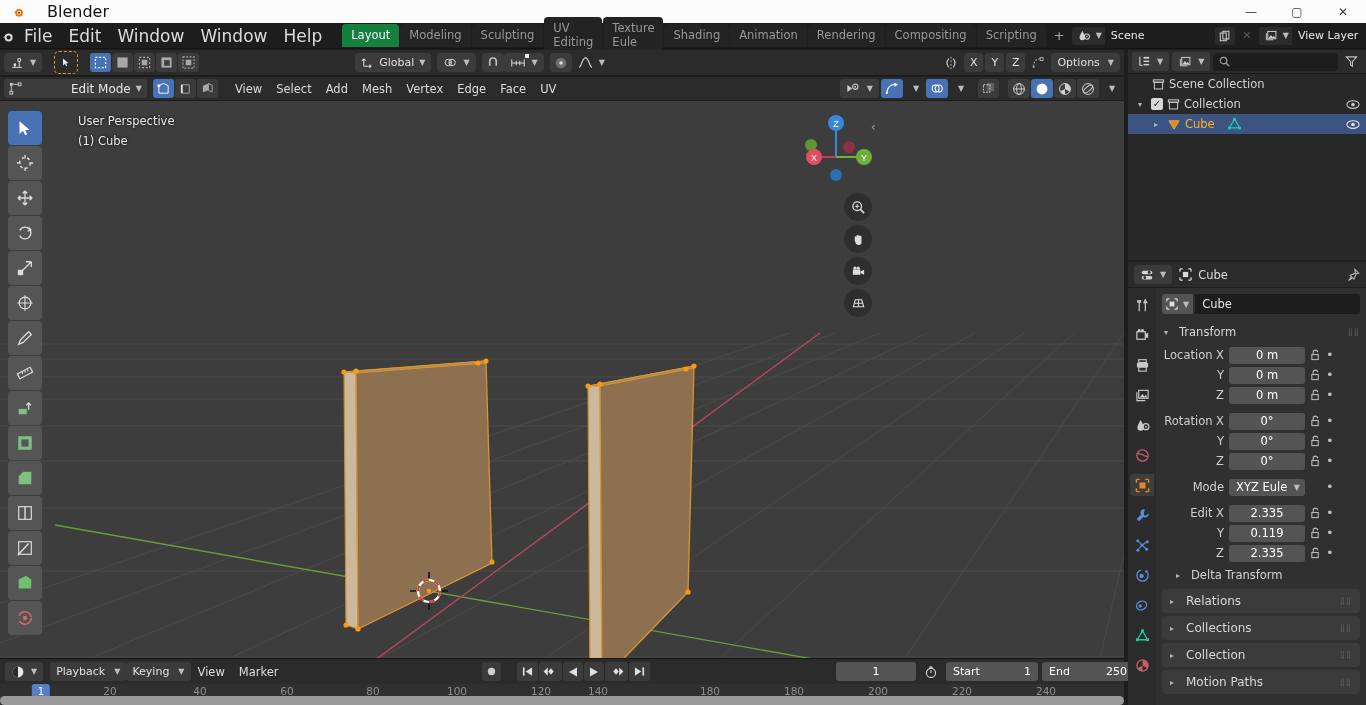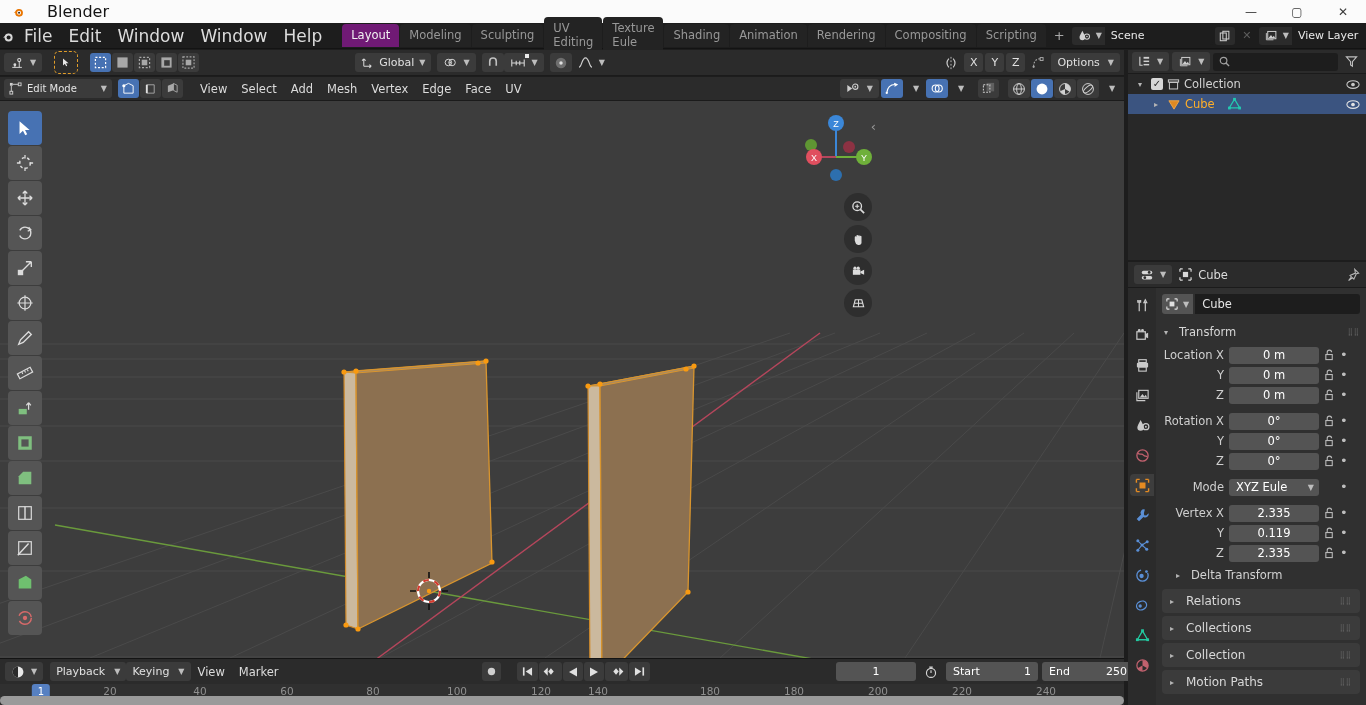--- a/index.html
+++ b/index.html
@@ -35,21 +35,21 @@
   }
   .bl-icon { width: 26px; display:flex; align-items:center; justify-content:center; }
   .menu-item {
     padding: 3px 8px; color: #dcdcdc; font-size: 17px; border-radius: 3px; cursor: default;
   }
   .ws-tabs { display: flex; align-items: center; margin-left: 12px; gap: 1px; }
   .ws-tab {
     padding: 4px 9px 5px; font-size: 11.5px; color: #989898;
     background: #232323; border-radius: 4px 4px 0 0; cursor: default;
   }
-  .ws-tab.active { background: #701a75; color: #f1f1f1; }
+  .ws-tab.active { background: #15803d; color: #f1f1f1; }
   .ws-plus { padding: 3px 7px; color: #a8a8a8; font-size: 13px; }
   .topbar-right { margin-left: auto; display: flex; align-items: center; padding-right: 4px; gap: 2px; }
   .id-block { display: flex; align-items: center; height: 18px; }
   .id-prefix {
     background: #2b2b2b; border-radius: 3px 0 0 3px; height: 18px;
     display: flex; align-items: center; padding: 0 3px 0 5px; gap: 2px;
   }
   .id-name {
     background: #1d1d1d; height: 18px; min-width: 108px; display: flex; align-items: center;
     padding: 0 6px; font-size: 11px; color: #e8e8e8; border-radius: 0 3px 3px 0;
@@ -191,21 +191,21 @@
   .id-row .pre { background: #545454; border-radius: 3px 0 0 3px; height: 20px; display:flex; align-items:center; padding: 0 4px; gap:2px;}
   .id-row .val { flex: 1; background: #1d1d1d; height: 20px; border-radius: 0 3px 3px 0; display:flex; align-items:center; padding: 0 7px; font-size: 11.5px;}
   .panel-head {
     display: flex; align-items: center; gap: 6px; height: 20px; font-size: 11.5px;
     color: #d6d6d6; padding-left: 2px;
   }
   .panel-head .grip { margin-left: auto; color: #6b6b6b; letter-spacing: 1px; font-size: 7px; }
   .prop-row { display: flex; align-items: center; height: 18px; margin-bottom: 2px; gap: 5px; }
   .prop-label { width: 62px; text-align: right; font-size: 11.5px; color: #cfcfcf; }
   .prop-value {
-    width: 90px; height: 17px; background: #545454; border-radius: 3px;
+    width: 76px; height: 17px; background: #545454; border-radius: 3px;
     display: flex; align-items: center; justify-content: center; font-size: 11.5px; color: #ffffff;
   }
   .prop-value.dropdown { justify-content: space-between; padding: 0 5px 0 7px; }
   .lock { color: #b8b8b8; }
   .dot { color: #bdbdbd; font-size: 13px; line-height: 8px; }
   .sub-panel { display: flex; align-items: center; gap: 6px; height: 22px; padding-left: 14px; font-size: 11.5px; color: #d2d2d2; }
   .closed-panel {
     display: flex; align-items: center; gap: 7px; height: 24px; font-size: 12px;
     color: #d8d8d8; background: #3b3b3b; border-radius: 4px; padding: 0 8px; margin: 3px 0 2px 0;
   }
@@ -425,21 +425,21 @@
   </div>
 
   <div class="vpheader">
     <div class="mode-box">
       <svg width="13" height="13" viewBox="0 0 14 14">
           <rect x="1" y="1" width="3" height="3" fill="#cfcfcf"></rect>
           <rect x="1" y="10" width="3" height="3" fill="none" stroke="#cfcfcf" stroke-width="1"></rect>
           <rect x="10" y="1" width="3" height="3" fill="none" stroke="#cfcfcf" stroke-width="1"></rect>
           <path d="M2.5 4 L2.5 10 M4 2.5 L10 2.5" stroke="#cfcfcf" stroke-width="1"></path>
         </svg>
-      <span style="font-size:10px;">Edit Mode</span>
+      <span style="font-size:12px;margin-left:44px;">Edit Mode</span>
       <span class="dd-arrow" style="margin-left:auto">▼</span>
     </div>
 
     <div style="width:6px"></div>
     <div class="seg">
       <div class="btn sm active">
         <svg width="13" height="13" viewBox="0 0 14 14">
             <path d="M2 12 L2 4 L7 1.5 L12 4 L12 12 Z" fill="none" stroke="#fff" stroke-width="1"></path>
             <circle cx="2" cy="4" r="1.7" fill="#fff"></circle>
           </svg>
@@ -598,20 +598,24 @@
       </g>
 
       <g transform="translate(429,490)">
         <circle r="11" fill="none" stroke="#ffffff" stroke-width="2.2"></circle>
         <circle r="11" fill="none" stroke="#d33b2e" stroke-width="2.2" stroke-dasharray="5.7 5.7"></circle>
         <path d="M0 -19 L0 -13 M0 13 L0 19 M-19 0 L-13 0 M13 0 L19 0" stroke="#111" stroke-width="1.6"></path>
         <circle r="2.2" fill="#f99a10"></circle>
       </g>
     </svg>
 
+    <div class="vp-overlay-text">
+      <div>User Perspective</div>
+      <div>(1) Cube</div>
+    </div>
 
     <div class="toolbar-left">
       <div class="tool-btn active">
         <svg width="16" height="17" viewBox="0 0 12 14">
             <path d="M1.5 1 L1.5 11.5 L4.3 8.8 L6.2 12.6 L7.8 11.8 L6 8.2 L9.8 8.2 Z" fill="#fff"></path>
           </svg>
       </div>
       <div class="tool-btn">
         <svg width="18" height="18" viewBox="0 0 20 20">
             <circle cx="10" cy="10" r="6" fill="none" stroke="#dcdcdc" stroke-width="1.6" stroke-dasharray="3 3"></circle>
@@ -868,20 +872,27 @@
           </svg>
         <span></span>
       </div>
       <div class="btn flat sm">
         <svg width="13" height="13" viewBox="0 0 14 14">
             <path d="M1.5 2 L12.5 2 L8 7.2 L8 12 L6 10.6 L6 7.2 Z" fill="none" stroke="#c0c0c0" stroke-width="1.2"></path>
           </svg>
       </div>
     </div>
 
+    <div class="out-row" style="padding-left:24px;">
+      <svg width="13" height="13" viewBox="0 0 14 14">
+          <rect x="1.5" y="2" width="11" height="2.4" fill="none" stroke="#c8c8c8" stroke-width="1.1"></rect>
+          <rect x="2.6" y="4.8" width="8.8" height="7" fill="none" stroke="#c8c8c8" stroke-width="1.1"></rect>
+        </svg>
+      <span class="name">Scene Collection</span>
+    </div>
 
     <div class="out-row" style="padding-left:10px;">
       <span class="tri">▾</span>
       <span style="width:12px;height:12px;background:#d7d7d7;border-radius:2px;display:flex;align-items:center;justify-content:center;color:#2b2b2b;font-size:10px;line-height:1;">✓</span>
       <svg width="13" height="13" viewBox="0 0 14 14">
           <rect x="1.5" y="2" width="11" height="2.4" fill="none" stroke="#c8c8c8" stroke-width="1.1"></rect>
           <rect x="2.6" y="4.8" width="8.8" height="7" fill="none" stroke="#c8c8c8" stroke-width="1.1"></rect>
         </svg>
       <span class="name">Collection</span>
       <span class="out-eye">
@@ -1129,21 +1140,21 @@
               <span>XYZ Eule</span>
               <span class="dd-arrow">▼</span>
             </span>
             <span style="width:11px"></span>
             <span class="dot">•</span>
           </div>
 
           <div class="sep-line"></div>
 
           <div class="prop-row">
-            <span class="prop-label">Vertex X</span>
+            <span class="prop-label">Edit X</span>
             <span class="prop-value">2.335</span>
             <span class="lock">
                 <svg width="11" height="12" viewBox="0 0 12 13">
                   <path d="M3.5 6 L3.5 3.6 A2.4 2.4 0 0 1 8.3 3.6" fill="none" stroke="#b8b8b8" stroke-width="1.2"></path>
                   <rect x="2" y="6" width="7" height="5.5" fill="none" stroke="#b8b8b8" stroke-width="1.2"></rect>
                 </svg>
               </span>
             <span class="dot">•</span>
           </div>
           <div class="prop-row">

